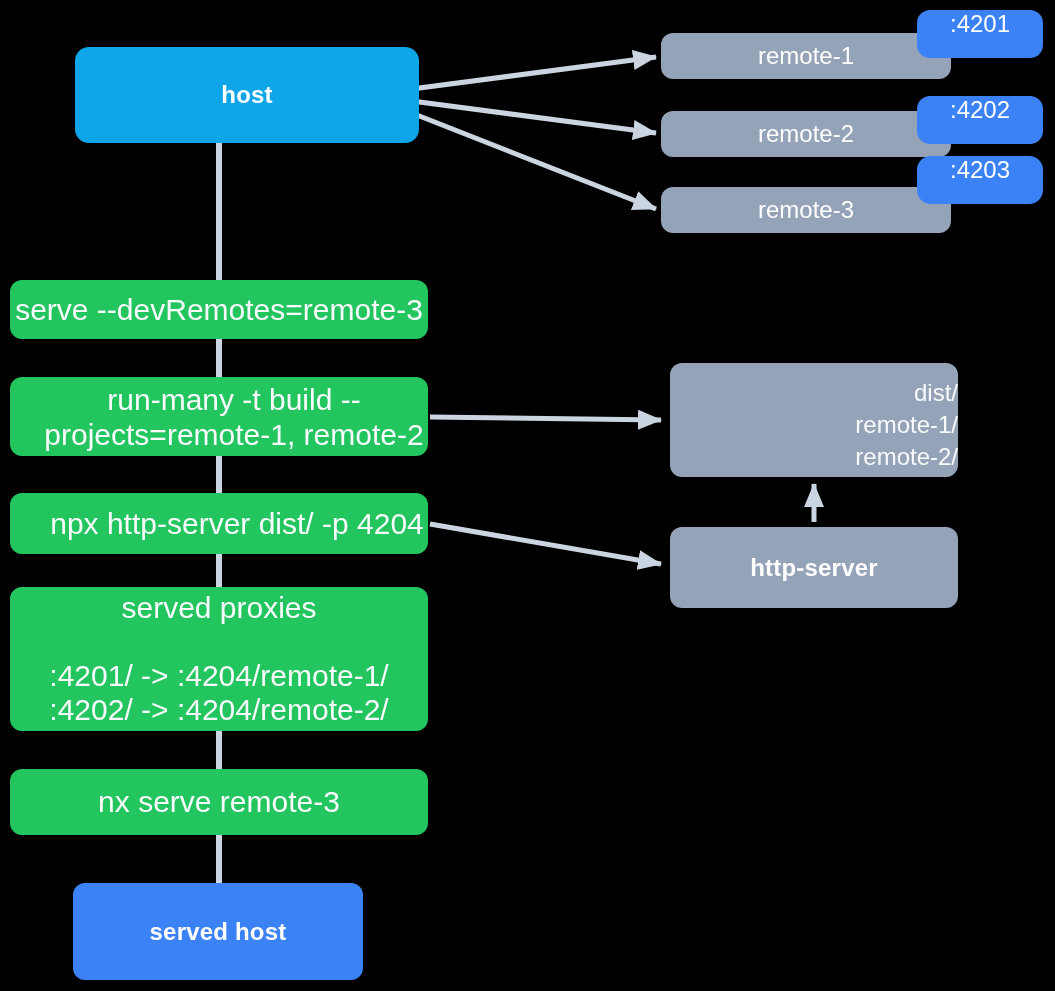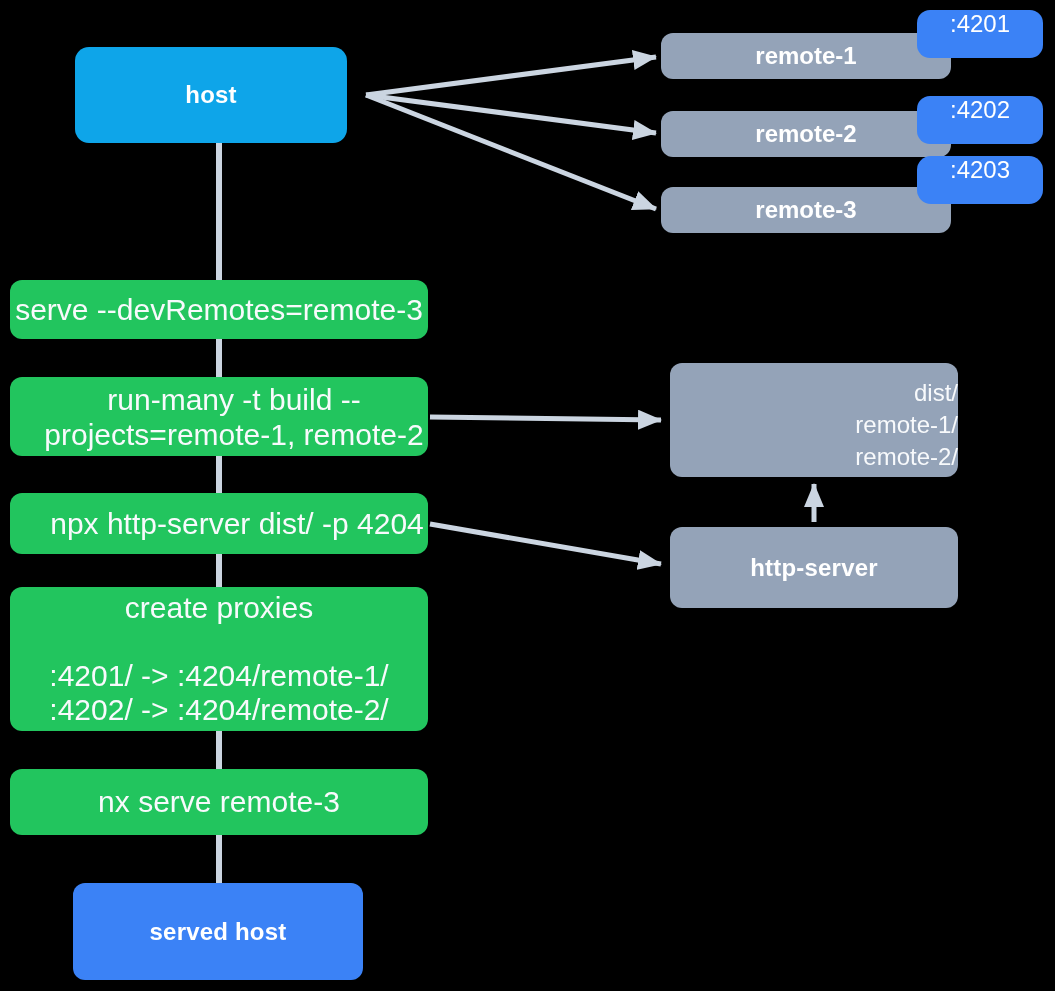--- a/index.html
+++ b/index.html
@@ -19,29 +19,29 @@
     position: absolute;
     box-sizing: border-box;
     display: flex;
     align-items: center;
     justify-content: center;
     color: var(--text-bold, #ffffff);
   }
   .bold-label { font-weight: 700; font-size: 24px; letter-spacing: 0.2px; }
 
   #host {
-    left: 75px; top: 47px; width: 272px; height: 96px;
+    left: 75px; top: 47px; width: 344px; height: 96px;
     background: var(--host-fill, #0ea5e9);
     border-radius: 14px;
   }
   .remote {
     left: 661px; width: 290px; height: 46px;
     background: var(--remote-fill, #94a3b8);
     border-radius: 12px;
-    font-weight: 700; font-size: 24px;
+    font-weight: 400; font-size: 24px;
   }
   #remote-1 { top: 33px; }
   #remote-2 { top: 111px; }
   #remote-3 { top: 187px; }
 
   .badge {
     position: absolute;
     left: 917px; width: 126px; height: 48px;
     background: var(--badge-fill, #3b82f6);
     border-radius: 13px;
@@ -143,21 +143,21 @@
   <div class="node command" id="cmd-run-many">
     <span>run-many -t build --</span>
     <span>projects=remote-1, remote-2</span>
   </div>
 
   <div class="node command" id="cmd-http">
     <span>npx http-server dist/ -p 4204</span>
   </div>
 
   <div class="node command" id="cmd-proxies">
-    <span>create proxies</span>
+    <span>served proxies</span>
     <span class="spacer-line"></span>
     <span>:4201/ -&gt; :4204/remote-1/</span>
     <span>:4202/ -&gt; :4204/remote-2/</span>
   </div>
 
   <div class="node command" id="cmd-nx-serve">
     <span>nx serve remote-3</span>
   </div>
 
   <div class="node" id="dist">

